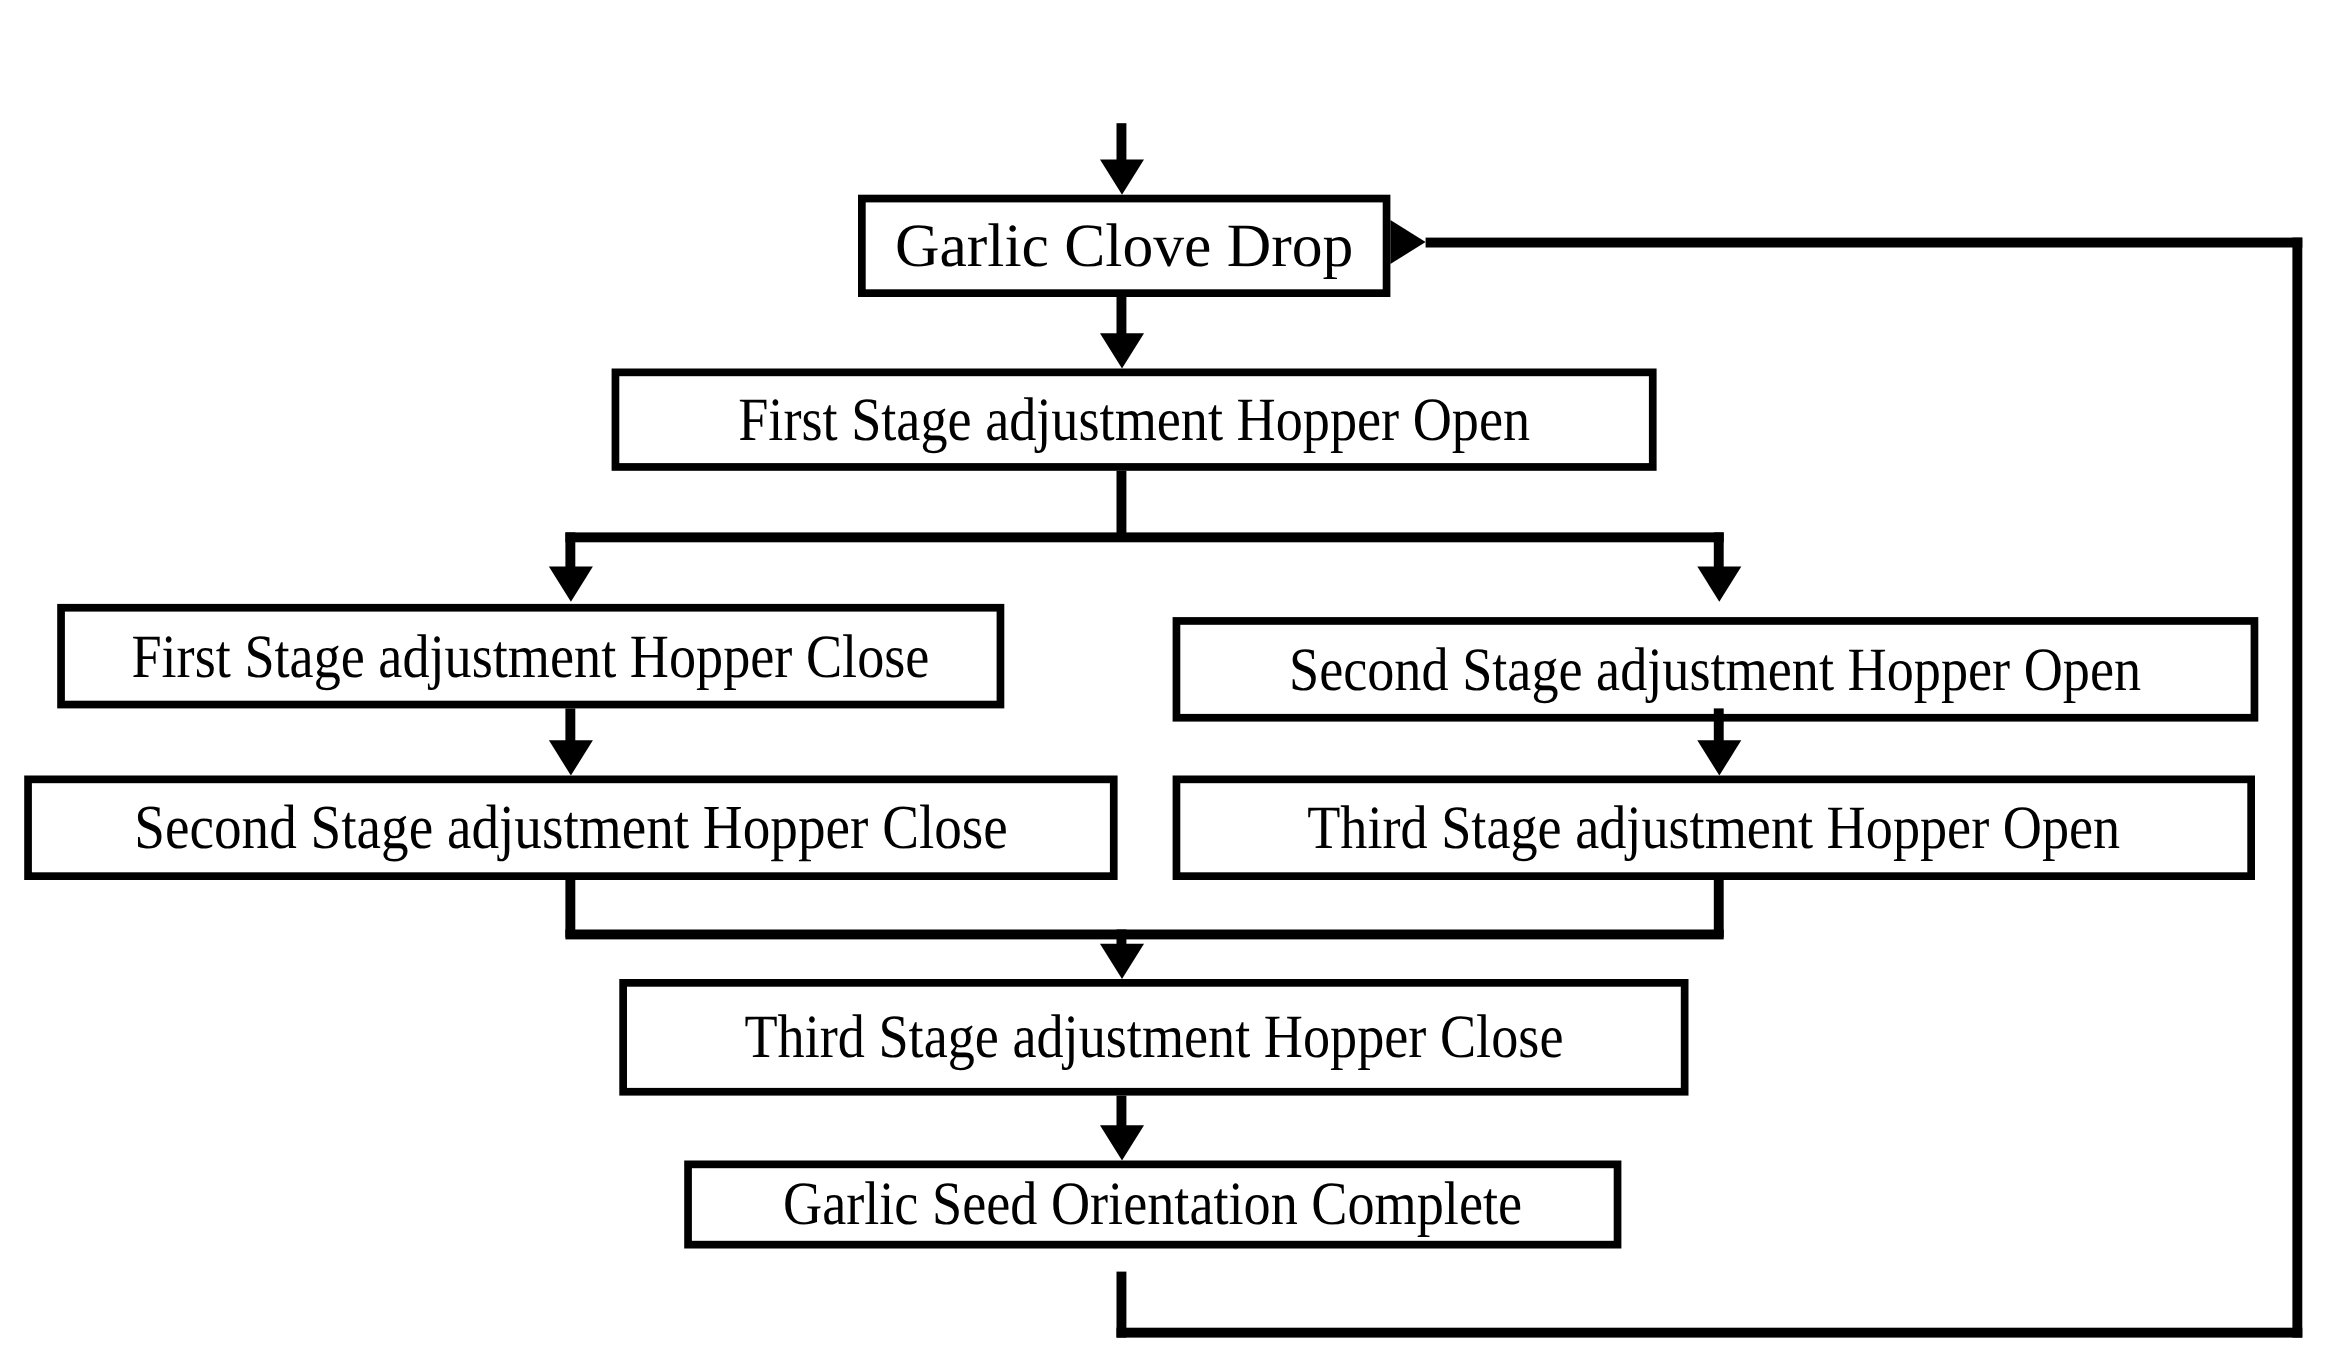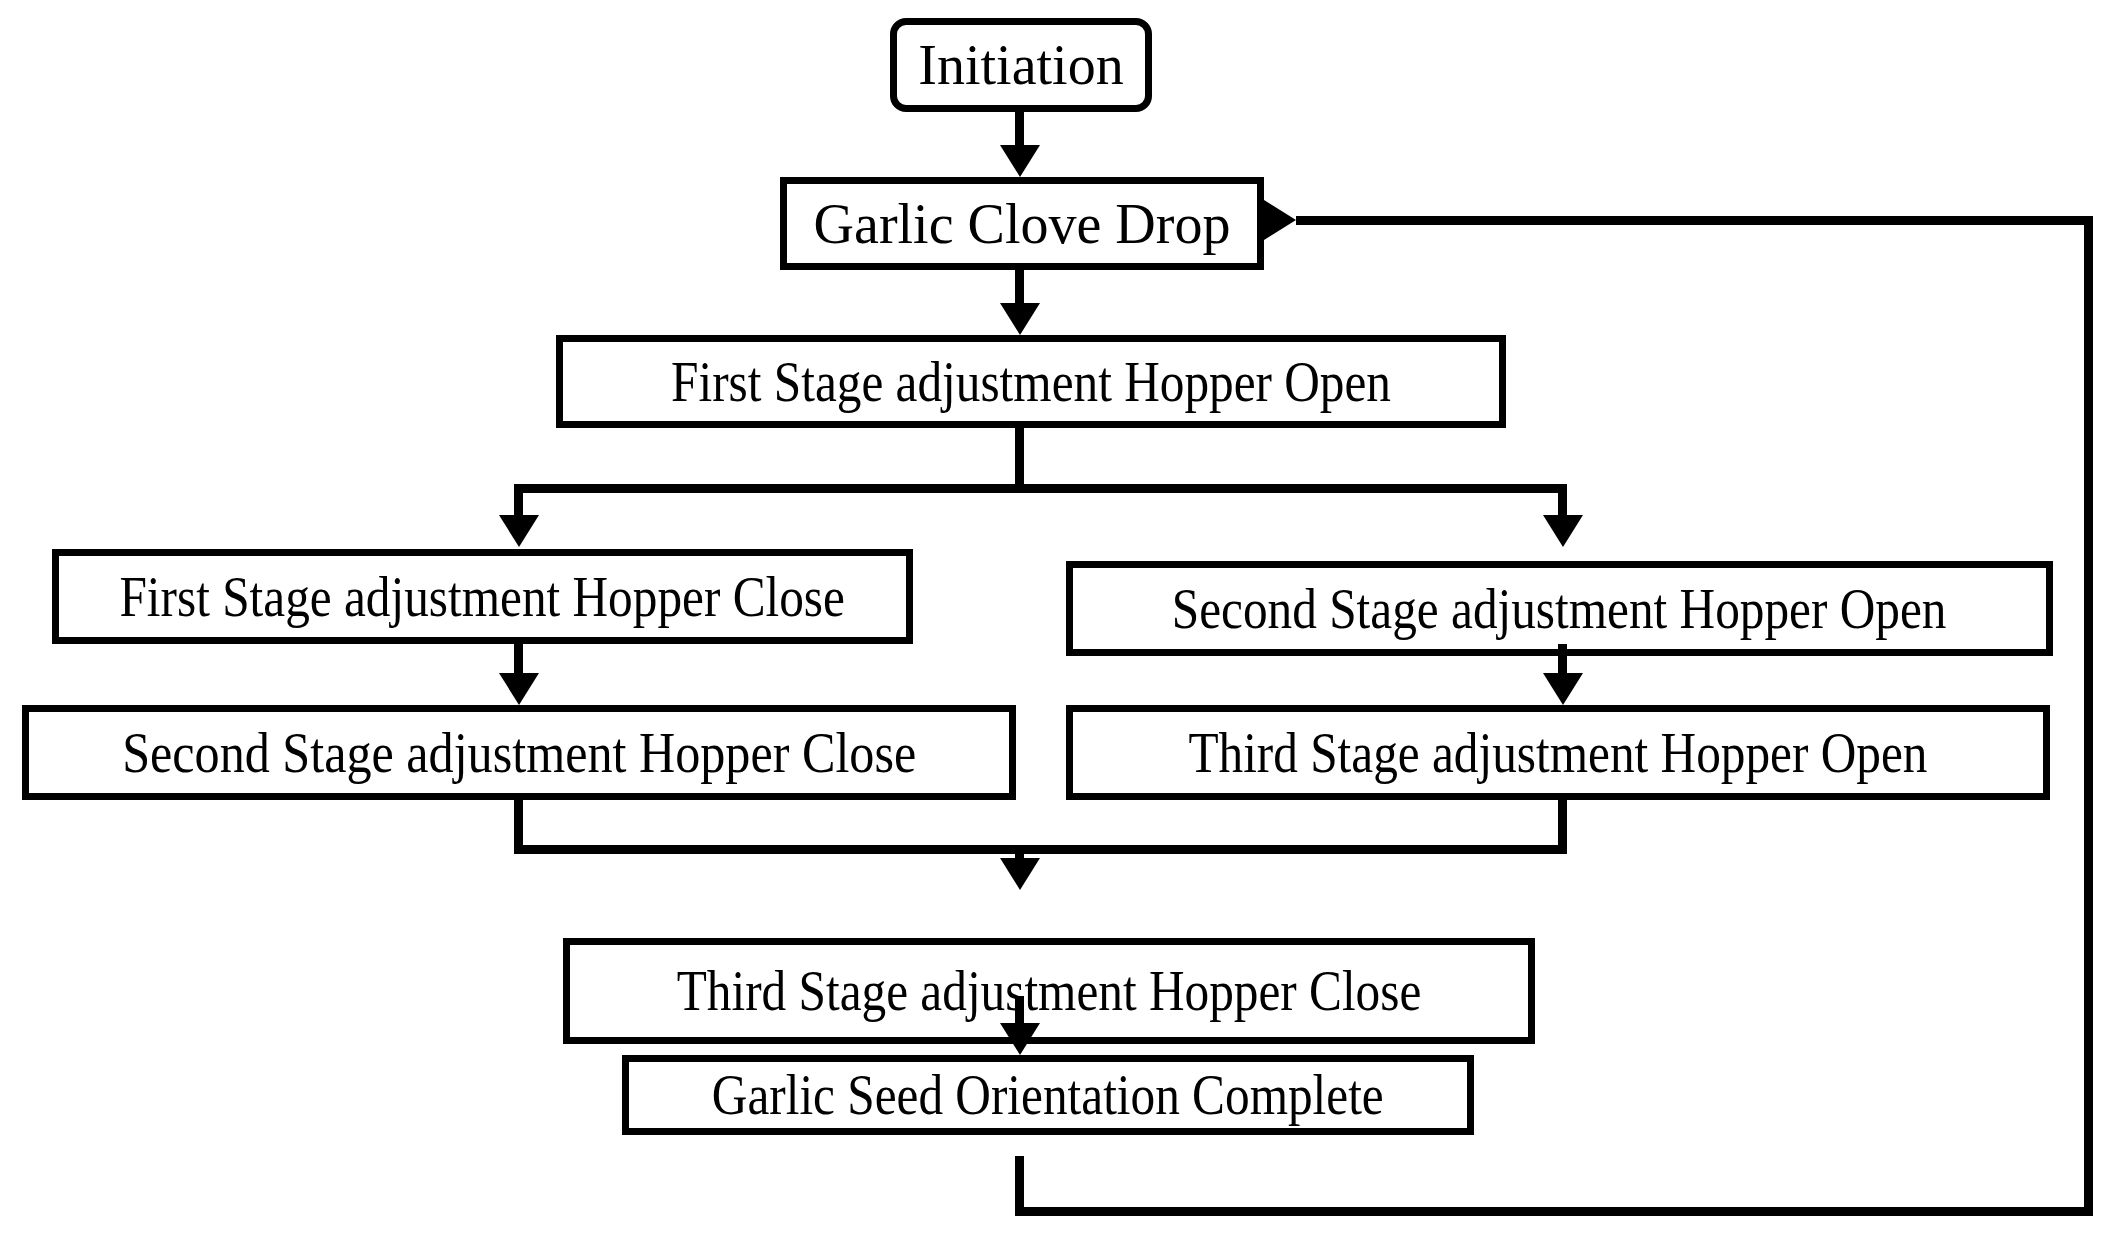--- a/index.html
+++ b/index.html
@@ -56,23 +56,20 @@
     border-right: 0;
     border-top: 20px solid transparent;
     border-bottom: 20px solid transparent;
   }
 </style>
 </head>
 <body>
 
 <div id="stage">
 
-  <div class="node rounded" style="left:890px; top:18px; width:262px; height:94px; font-size:56px;">
-    <span class="lbl">Initiation</span>
-  </div>
 
   <div class="node" style="left:780px; top:177px; width:484px; height:93px; font-size:56px;">
     <span class="lbl">Garlic Clove Drop</span>
   </div>
 
   <div class="node condensed" style="left:556px; top:335px; width:950px; height:93px; font-size:56px;">
     <span class="lbl">First Stage adjustment Hopper Open</span>
   </div>
 
   <div class="node condensed" style="left:52px; top:549px; width:861px; height:95px; font-size:56px;">
@@ -84,21 +81,21 @@
   </div>
 
   <div class="node condensed" style="left:22px; top:705px; width:994px; height:95px; font-size:57px;">
     <span class="lbl">Second Stage adjustment Hopper Close</span>
   </div>
 
   <div class="node condensed" style="left:1066px; top:705px; width:984px; height:95px; font-size:56px;align-items:center;">
     <span class="lbl">Third Stage adjustment Hopper Open</span>
   </div>
 
-  <div class="node condensed" style="left:563px; top:890px; width:972px; height:106px; font-size:56px;margin-top:48px;">
+  <div class="node condensed" style="left:563px; top:890px; width:972px; height:106px; font-size:56px;">
     <span class="lbl">Third Stage adjustment Hopper Close</span>
   </div>
 
   <div class="node condensed" style="left:622px; top:1055px; width:852px; height:80px; font-size:56px;">
     <span class="lbl">Garlic Seed Orientation Complete</span>
   </div>
 
   <div class="edge" style="left:1015px; top:112px; width:9px; height:34px;"></div>
   <div class="arrowhead" style="left:1000px; top:145px;"></div>
 

